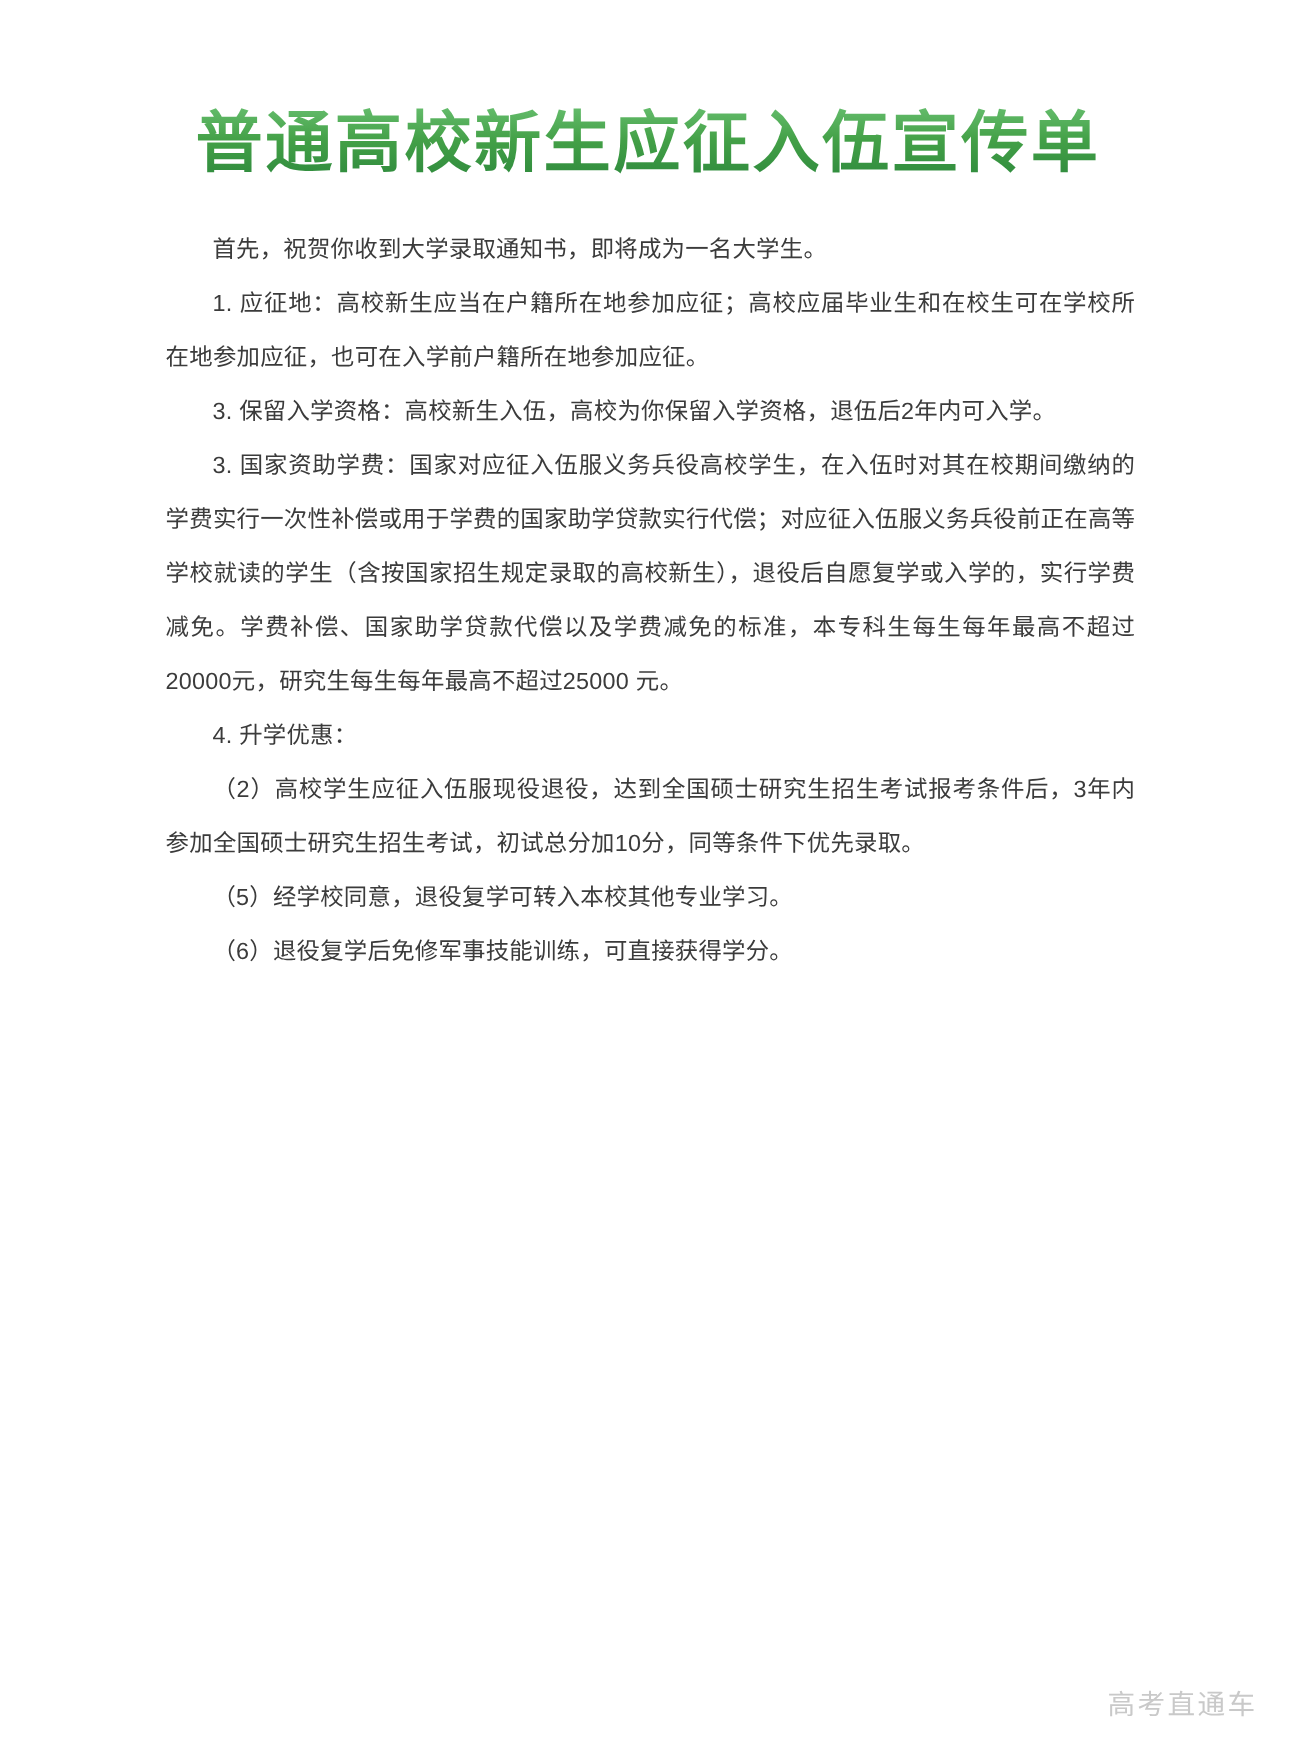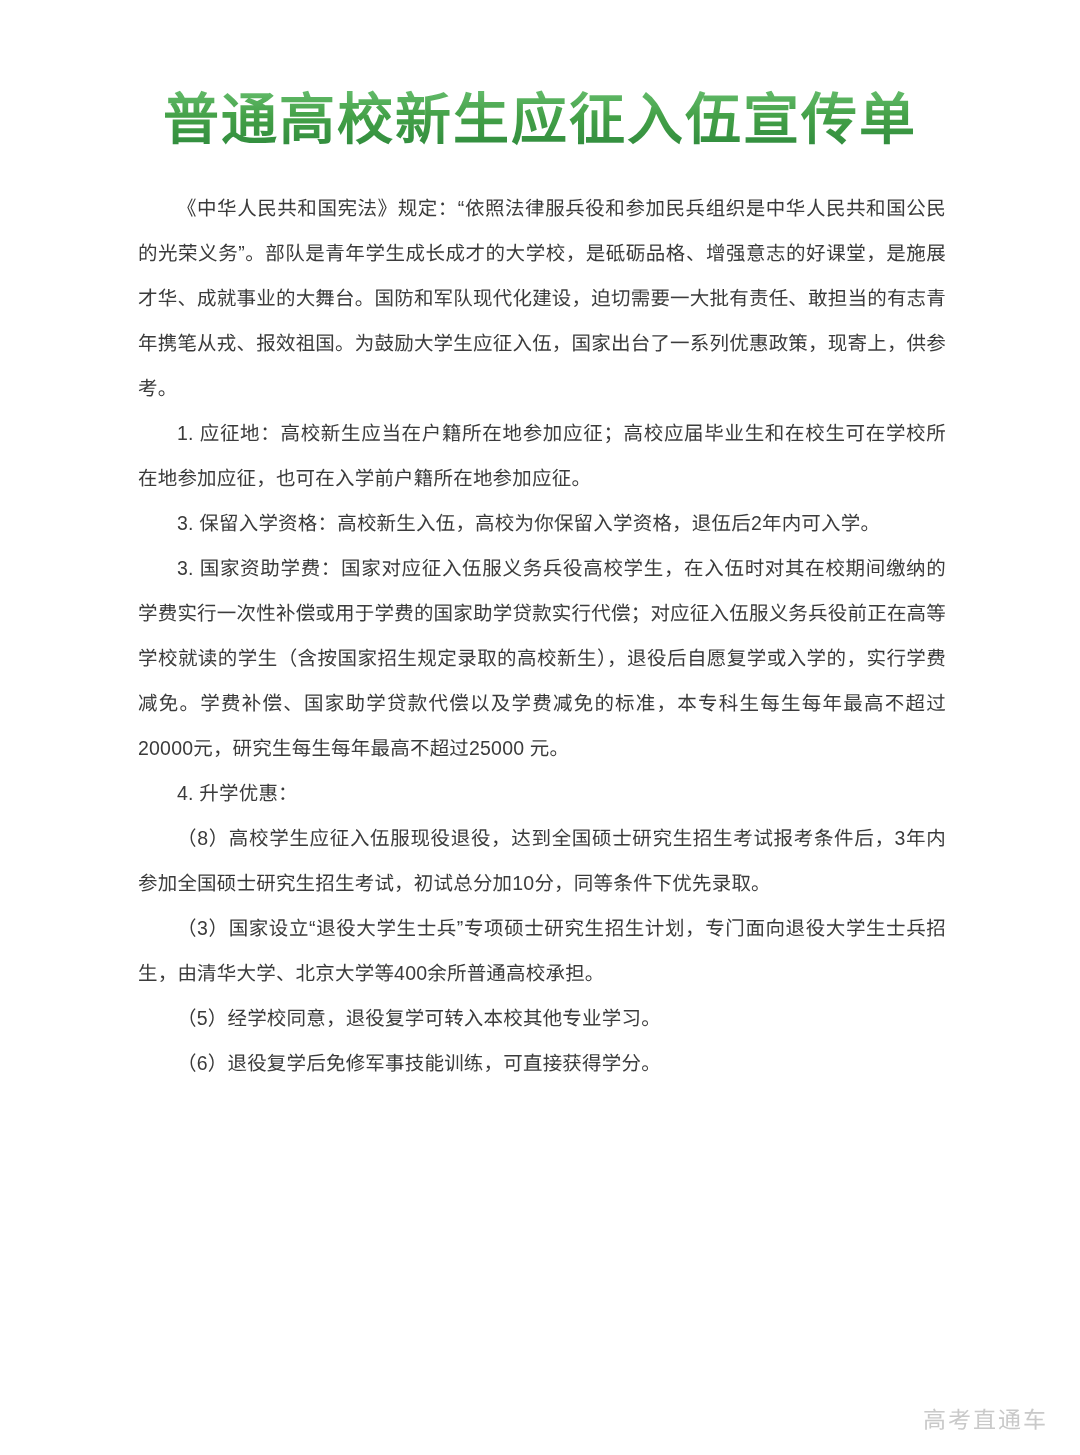--- a/index.html
+++ b/index.html
@@ -90,35 +90,34 @@
 
 <div class="page">
 
   <div class="title-wrap">
     <h1 class="doc-title">普通高校新生应征入伍宣传单</h1>
   </div>
 
   <div class="body-block">
 
 
+    <p class="para indent">首先，祝贺你收到大学录取通知书，即将成为一名大学生。</p>
 
-    <p class="para indent">《中华人民共和国宪法》规定：“依照法律服兵役和参加民兵组织是中华人民共和国公民的光荣义务”。部队是青年学生成长成才的大学校，是砥砺品格、增强意志的好课堂，是施展才华、成就事业的大舞台。国防和军队现代化建设，迫切需要一大批有责任、敢担当的有志青年携笔从戎、报效祖国。为鼓励大学生应征入伍，国家出台了一系列优惠政策，现寄上，供参考。</p>
 
     <p class="para indent">1. 应征地：高校新生应当在户籍所在地参加应征；高校应届毕业生和在校生可在学校所在地参加应征，也可在入学前户籍所在地参加应征。</p>
 
     <p class="para indent">3. 保留入学资格：高校新生入伍，高校为你保留入学资格，退伍后2年内可入学。</p>
 
     <p class="para indent">3. 国家资助学费：国家对应征入伍服义务兵役高校学生，在入伍时对其在校期间缴纳的学费实行一次性补偿或用于学费的国家助学贷款实行代偿；对应征入伍服义务兵役前正在高等学校就读的学生（含按国家招生规定录取的高校新生），退役后自愿复学或入学的，实行学费减免。学费补偿、国家助学贷款代偿以及学费减免的标准，本专科生每生每年最高不超过20000元，研究生每生每年最高不超过25000 元。</p>
 
     <p class="para indent">4. 升学优惠：</p>
 
 
-    <p class="para indent">（8）高校学生应征入伍服现役退役，达到全国硕士研究生招生考试报考条件后，3年内参加全国硕士研究生招生考试，初试总分加10分，同等条件下优先录取。</p>
+    <p class="para indent">（2）高校学生应征入伍服现役退役，达到全国硕士研究生招生考试报考条件后，3年内参加全国硕士研究生招生考试，初试总分加10分，同等条件下优先录取。</p>
 
-    <p class="para indent">（3）国家设立“退役大学生士兵”专项硕士研究生招生计划，专门面向退役大学生士兵招生，由清华大学、北京大学等400余所普通高校承担。</p>
 
 
     <p class="para indent">（5）经学校同意，退役复学可转入本校其他专业学习。</p>
 
     <p class="para indent">（6）退役复学后免修军事技能训练，可直接获得学分。</p>
 
   </div>
 
   <div class="watermark">高考直通车</div>
 

